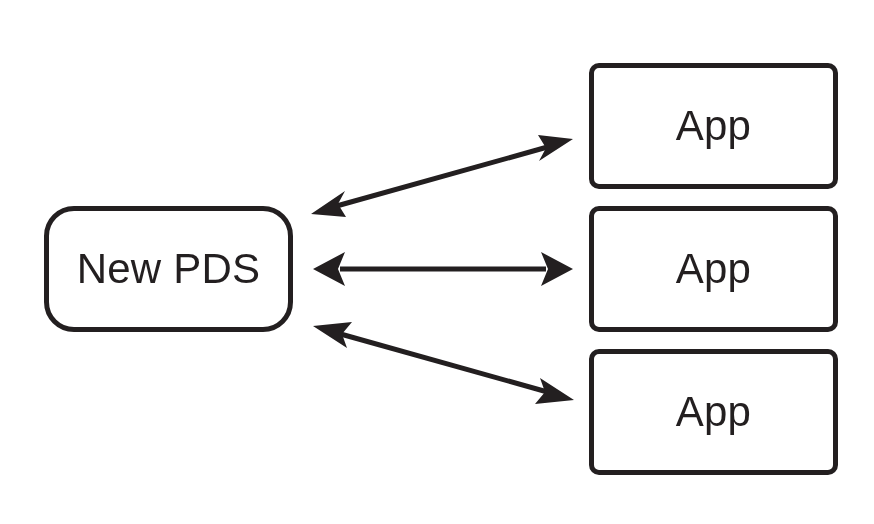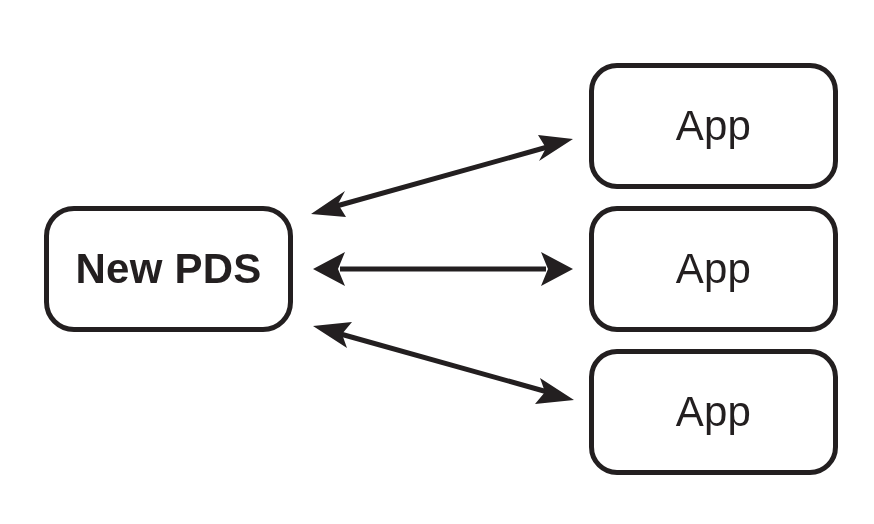--- a/index.html
+++ b/index.html
@@ -45,32 +45,31 @@
 
   
   #node-new-pds {
     left: 44px;
     top: 206px;
     width: 249px;
     height: 126px;
     border-width: 5px;
     border-color: #231f20;
     border-radius: 30px;
-    font-weight: bold;
   }
   #node-new-pds .node-label { color: #231f20; }
 
   
   .node-app {
     left: 589px;
     width: 249px;
     height: 126px;
     border-width: 5px;
     border-color: #231f20;
-    border-radius: 28px;
+    border-radius: 10px;
   }
   .node-app .node-label { color: #231f20; }
   #node-app-1 { top: 63px; }
   #node-app-2 { top: 206px; }
   #node-app-3 { top: 349px; }
 
   #edges {
     position: absolute;
     left: 0;
     top: 0;

